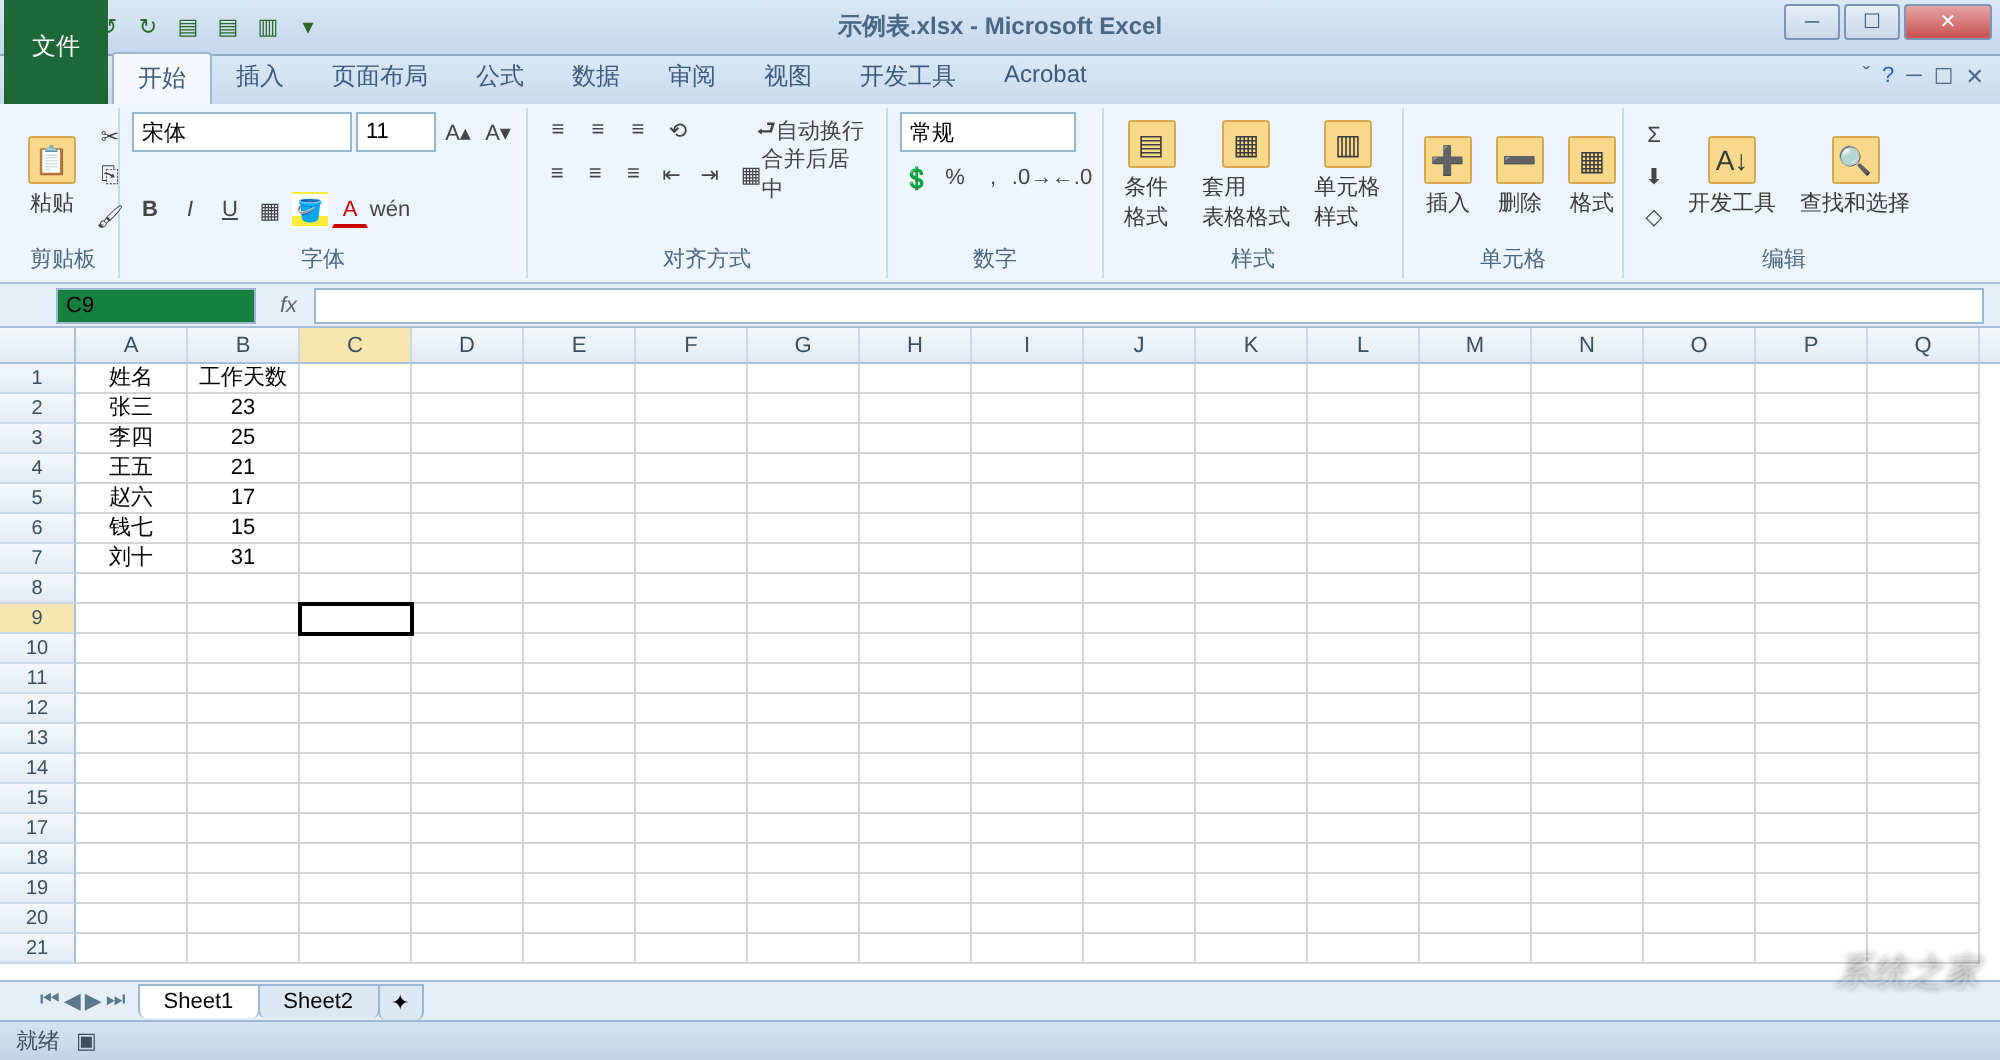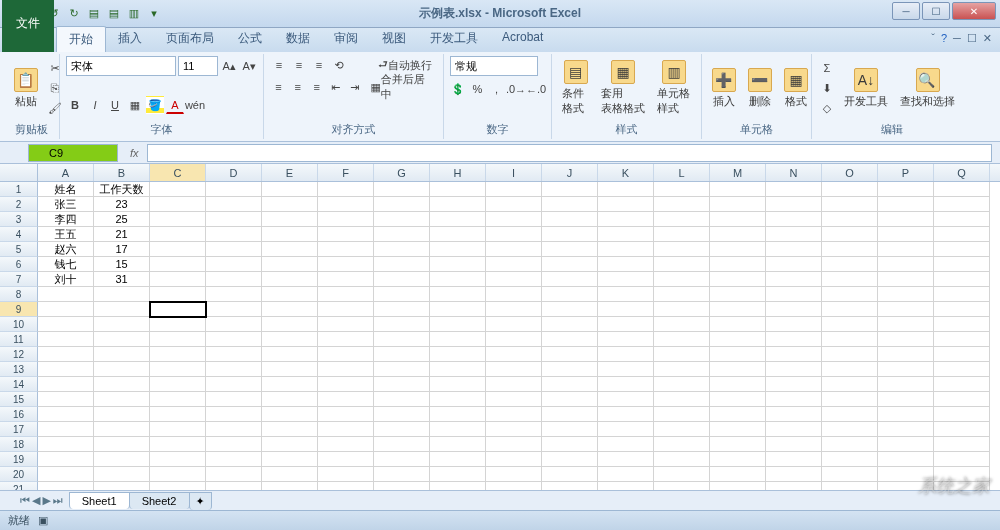--- a/index.html
+++ b/index.html
@@ -27,21 +27,21 @@
 .big-btn { display: flex; flex-direction: column; align-items: center; gap: 2px; padding: 2px 4px; font-size: 11px; color: #3a3a3a; }
 .big-btn .ico { width: 24px; height: 24px; background: #f8d98c; border: 1px solid #d8a850; display: flex; align-items: center; justify-content: center; font-size: 14px; border-radius: 2px; }
 .small-row { display: flex; gap: 2px; align-items: center; }
 .sm-btn { width: 18px; height: 18px; border: 1px solid transparent; display: flex; align-items: center; justify-content: center; font-size: 11px; color: #444; }
 .combo { height: 20px; border: 1px solid #9db7d3; background: #fff; padding: 0 4px; font-size: 11px; display: flex; align-items: center; }
 .combo.font { width: 110px; }
 .combo.size { width: 40px; }
 .combo.numfmt { width: 88px; }
 
 .formula-bar { height: 22px; background: #e6eef8; border-bottom: 1px solid #aac0da; display: flex; align-items: center; }
-.name-box { width: 90px; height: 18px; border: 1px solid #9db7d3; background: #84cc16; margin: 0 4px 0 28px; padding: 0 20px; font-size: 11px; display: flex; align-items: center; }
+.name-box { width: 100px; height: 18px; border: 1px solid #9db7d3; background: #15803d; margin: 0 4px 0 28px; padding: 0 4px; font-size: 11px; display: flex; align-items: center; }
 .fx-label { font-style: italic; color: #666; padding: 0 8px; }
 .formula-input { flex: 1; height: 18px; border: 1px solid #9db7d3; background: #fff; margin-right: 8px; }
 
 .grid-area { position: relative; height: 326px; overflow: hidden; background: #fff; }
 .col-headers { display: flex; height: 18px; background: linear-gradient(#f4f8fb,#e1eaf3); border-bottom: 1px solid #aac0da; }
 .corner { width: 38px; border-right: 1px solid #aac0da; background: linear-gradient(#f4f8fb,#e1eaf3); }
 .ch { width: 56px; border-right: 1px solid #c9d8e9; text-align: center; font-size: 11px; color: #3a5060; line-height: 18px; }
 .ch.active { background: #f8e6b0; }
 .rows { }
 .row { display: flex; height: 15px; }
@@ -559,40 +559,20 @@
         <div class="cell"></div>
         <div class="cell"></div>
         <div class="cell"></div>
         <div class="cell"></div>
         <div class="cell"></div>
         <div class="cell"></div>
         <div class="cell"></div>
         <div class="cell"></div>
       </div>
       <div class="row">
-        <div class="rh">16</div>
-        <div class="cell tc"></div>
-        <div class="cell tc"></div>
-        <div class="cell"></div>
-        <div class="cell"></div>
-        <div class="cell"></div>
-        <div class="cell"></div>
-        <div class="cell"></div>
-        <div class="cell"></div>
-        <div class="cell"></div>
-        <div class="cell"></div>
-        <div class="cell"></div>
-        <div class="cell"></div>
-        <div class="cell"></div>
-        <div class="cell"></div>
-        <div class="cell"></div>
-        <div class="cell"></div>
-        <div class="cell"></div>
-      </div>
-      <div class="row">
         <div class="rh">17</div>
         <div class="cell tc"></div>
         <div class="cell tc"></div>
         <div class="cell"></div>
         <div class="cell"></div>
         <div class="cell"></div>
         <div class="cell"></div>
         <div class="cell"></div>
         <div class="cell"></div>
         <div class="cell"></div>

